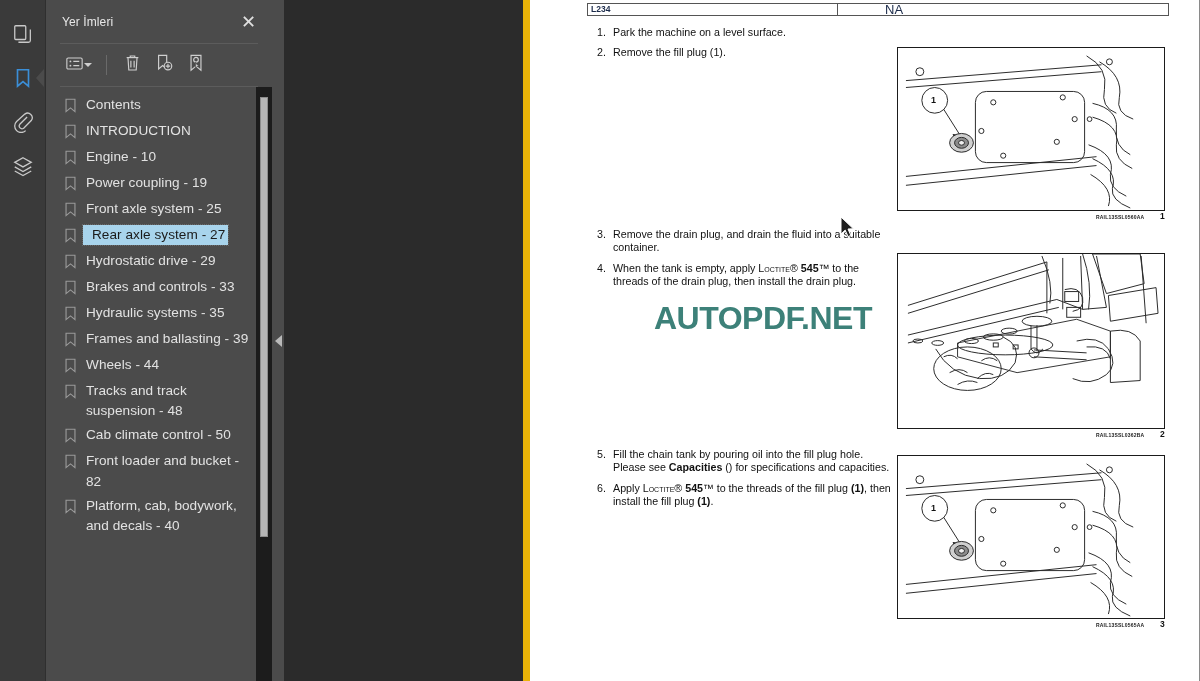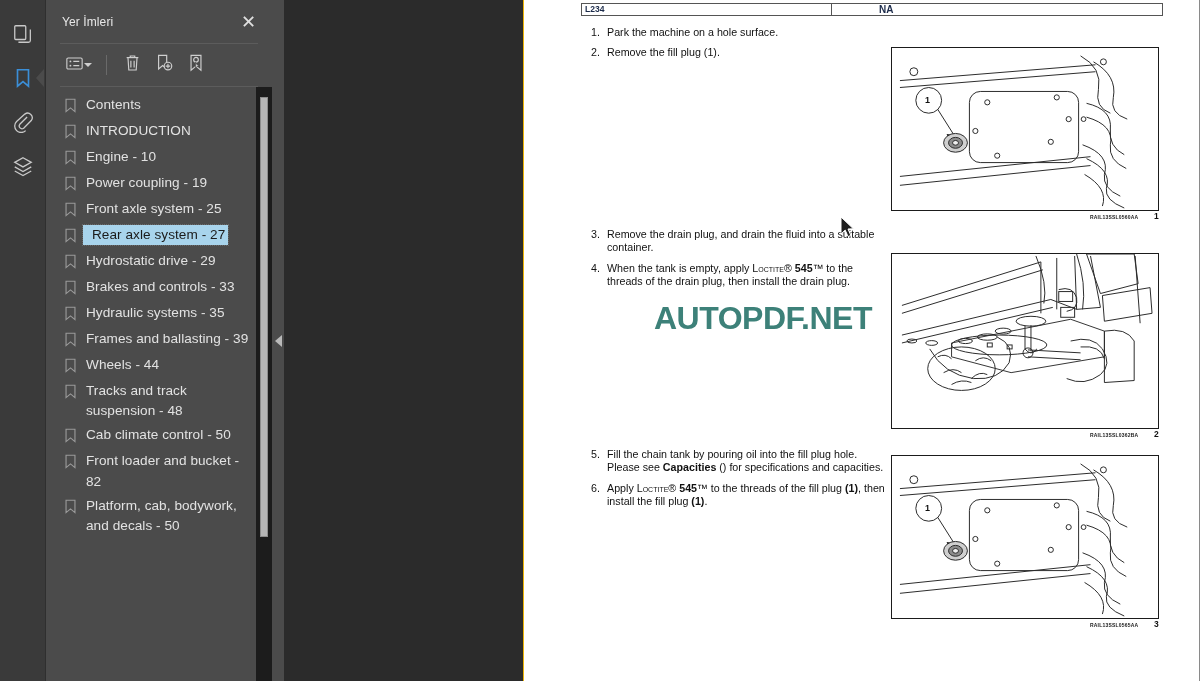--- a/index.html
+++ b/index.html
@@ -184,21 +184,21 @@
     height: 681px;
     background: #2b2b2b;
     position: relative;
     overflow: hidden;
   }
   .page {
     position: absolute;
     left: 239px; top: 0;
     width: 677px; height: 681px;
     background: #ffffff;
-    border-left: 1px solid #eab308;
+    border-left: 7px solid #eab308;
     border-right: 1px solid #8a8a8a;
     overflow: hidden;
   }
   .page-inner {
     position: relative;
     width: 100%; height: 100%;
     padding: 0;
   }
 
   
@@ -215,25 +215,25 @@
     border-right: 1px solid #555;
     font-size: 8.5px;
     color: #1c2b4a;
     padding: 0 3px;
     line-height: 11px;
     font-family: "Liberation Sans", sans-serif;
     font-weight: 700;
   }
   .hdr-cell-r {
     width: 286px;
-    font-size: 10px;
+    font-size: 13px;
     color: #1c2b4a;
     padding: 0 3px;
     line-height: 11px;
-    font-weight: 700;
+    font-weight: 400;
     margin-left: 44px;
   }
 
   
   .steps { position: absolute; }
   .step {
     display: flex;
     font-size: 10.7px;
     line-height: 13.4px;
     color: #111;
@@ -481,21 +481,21 @@
           <div class="bm-item">
             <span class="bm-ico"><svg width="13" height="15" viewBox="0 0 14 16" fill="none" stroke="#b9b9b9" stroke-width="1.2">
                 <path d="M2.2 1.2h9.6v13.4l-4.8-4-4.8 4z"></path>
               </svg></span>
             <span class="bm-label">Front loader and bucket - 82</span>
           </div>
           <div class="bm-item">
             <span class="bm-ico"><svg width="13" height="15" viewBox="0 0 14 16" fill="none" stroke="#b9b9b9" stroke-width="1.2">
                 <path d="M2.2 1.2h9.6v13.4l-4.8-4-4.8 4z"></path>
               </svg></span>
-            <span class="bm-label">Platform, cab, bodywork, and decals - 50</span>
+            <span class="bm-label">Platform, cab, bodywork, and decals - 40</span>
           </div>
         </div>
       <div class="panel-scroll">
         <div class="panel-scroll-thumb"></div>
       </div>
     </div>
   </div>
 
   <div class="splitter">
     <span class="arrow"></span>
@@ -506,21 +506,21 @@
       <div class="page-inner">
 
         <div class="hdr-table">
           <div class="hdr-cell-l">L234</div>
           <div class="hdr-cell-r">NA</div>
         </div>
 
         <div class="steps blk1">
           <div class="step">
             <div class="step-num">1.</div>
-            <div class="step-txt">Park the machine on a hole surface.</div>
+            <div class="step-txt">Park the machine on a level surface.</div>
           </div>
           <div class="step">
             <div class="step-num">2.</div>
             <div class="step-txt">Remove the fill plug (1).</div>
           </div>
         </div>
 
         <div class="steps blk2">
           <div class="step">
             <div class="step-num">3.</div>

